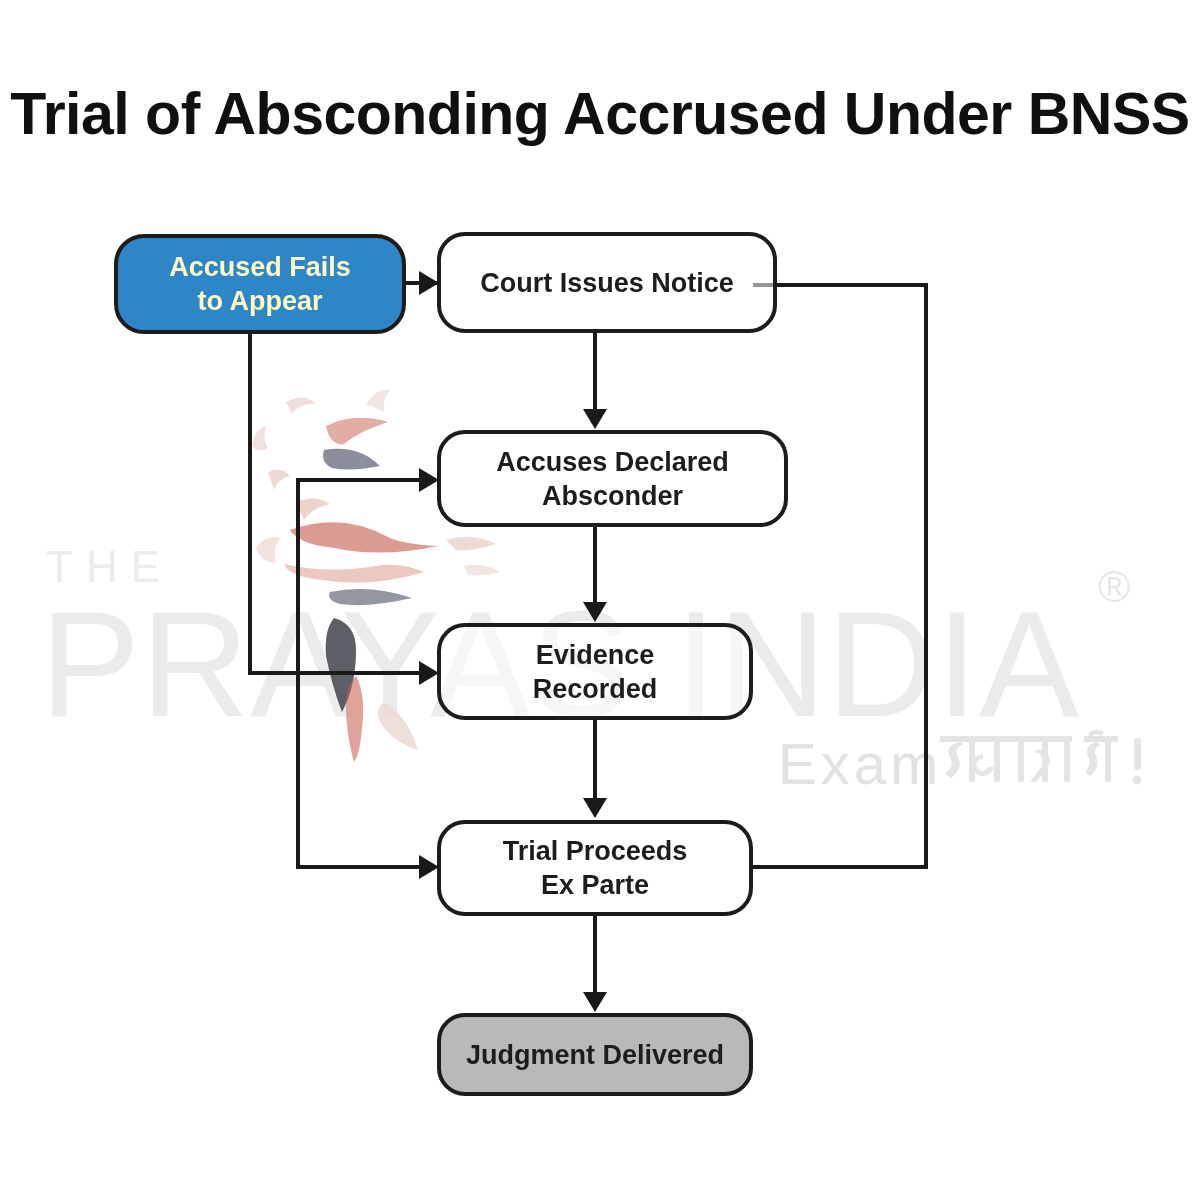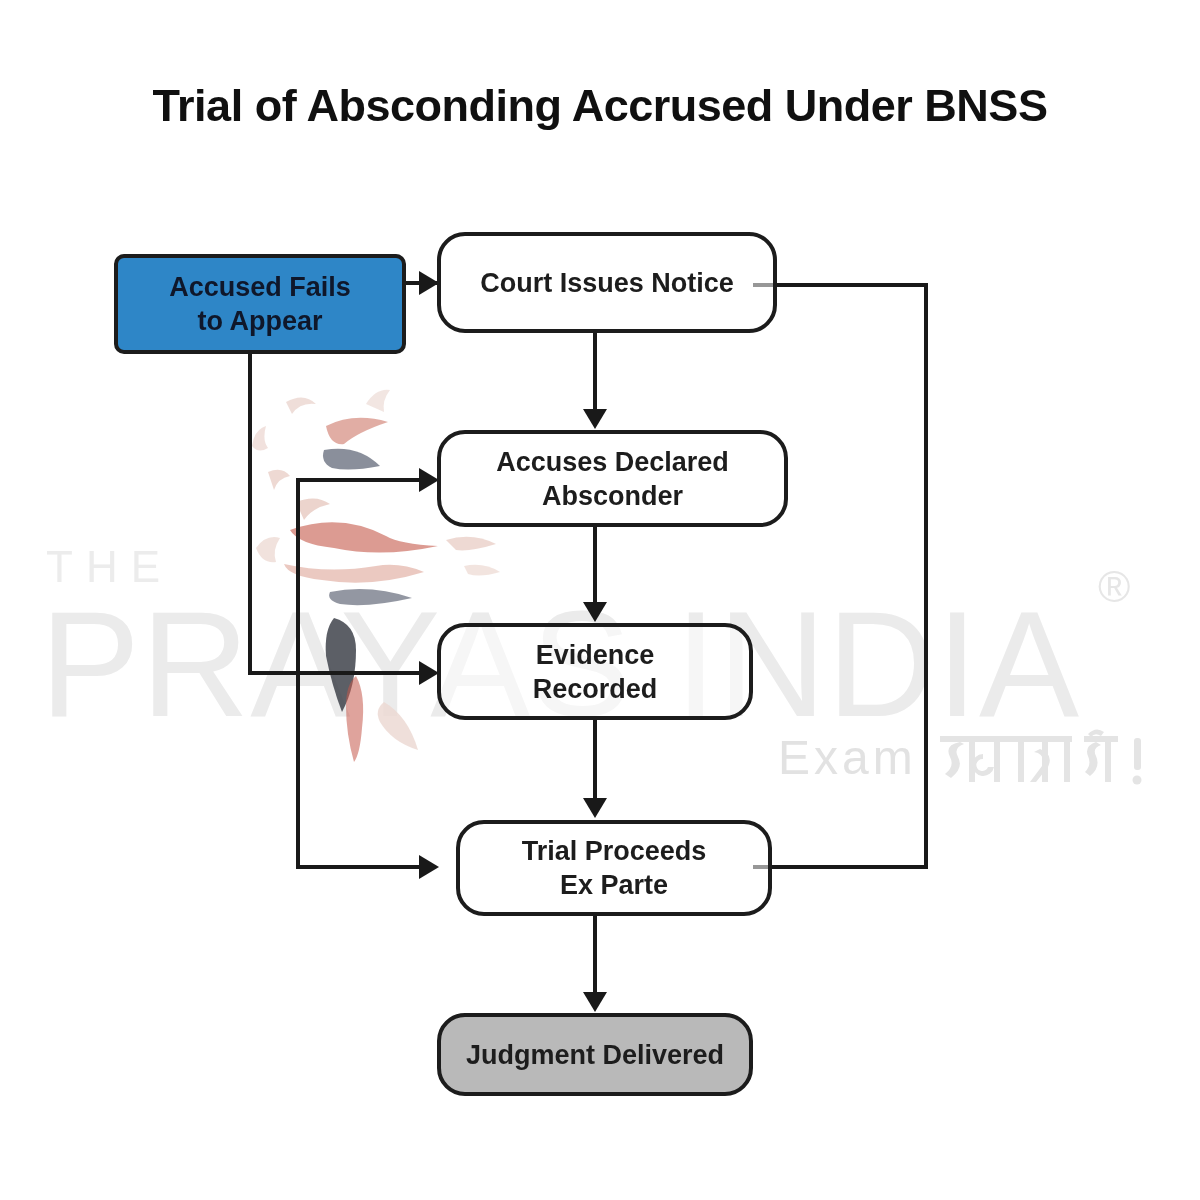--- a/index.html
+++ b/index.html
@@ -3,44 +3,44 @@
 <meta charset="utf-8">
 <style>
   html,body{margin:0;padding:0;background:#fff;}
   #canvas{
     position:relative;width:1200px;height:1200px;background:#ffffff;
     font-family:"Liberation Sans",sans-serif;overflow:hidden;
   }
   
   .title{
     position:absolute;top:80px;left:0;width:1200px;text-align:center;
-    font-size:45px;font-weight:bold;color:#101010;letter-spacing:-0.5px;
+    font-size:59px;font-weight:bold;color:#101010;letter-spacing:-0.5px;
   }
   
   .wm{position:absolute;z-index:1;user-select:none;}
   .wm-the{left:46px;top:542px;font-size:44px;color:#ececec;letter-spacing:13px;font-weight:400;}
   .wm-brand{left:40px;top:578px;font-size:150px;color:#ebebeb;letter-spacing:1px;font-weight:400;white-space:nowrap;}
   .wm-reg{left:1098px;top:562px;font-size:44px;color:#e6e6e6;}
-  .wm-exam{left:778px;top:730px;font-size:48px;color:#e2e2e2;letter-spacing:4px;font-weight:400;}
+  .wm-exam{left:778px;top:730px;font-size:58px;color:#e2e2e2;letter-spacing:4px;font-weight:400;}
   .wm-hindi{left:938px;top:728px;}
   
   .logo{position:absolute;left:238px;top:380px;z-index:2;}
   
   .chart{position:absolute;left:0;top:0;width:1200px;height:1200px;z-index:3;}
   .node{
     position:absolute;box-sizing:border-box;border:4px solid #1c1c1c;border-radius:28px;
     display:flex;align-items:center;justify-content:center;text-align:center;
     font-size:27px;font-weight:bold;color:#1d1d1d;line-height:34px;white-space:pre-line;
     background:rgba(255,255,255,0.55);
   }
-  .node-start{left:114px;top:234px;width:292px;height:100px;color:#0f172a;border-radius:10px;margin-top:20px;}
+  .node-start{left:114px;top:234px;width:292px;height:100px;color:#fef9c3;border-radius:30px;}
   .node-court{left:437px;top:232px;width:340px;height:101px;}
   .node-absconder{left:437px;top:430px;width:351px;height:97px;}
   .node-evidence{left:437px;top:623px;width:316px;height:97px;}
-  .node-trial{left:437px;top:820px;width:316px;height:96px;margin-left:19px;}
+  .node-trial{left:437px;top:820px;width:316px;height:96px;}
   .node-judgment{left:437px;top:1013px;width:316px;height:83px;}
   .line{position:absolute;background:#191919;}
   .ah{position:absolute;width:0;height:0;border-style:solid;}
   .ah-right{border-width:12px 0 12px 20px;border-color:transparent transparent transparent #191919;}
   .ah-down{border-width:20px 12px 0 12px;border-color:#191919 transparent transparent transparent;}
 </style>
 </head>
 <body>
 
 <div id="canvas">

